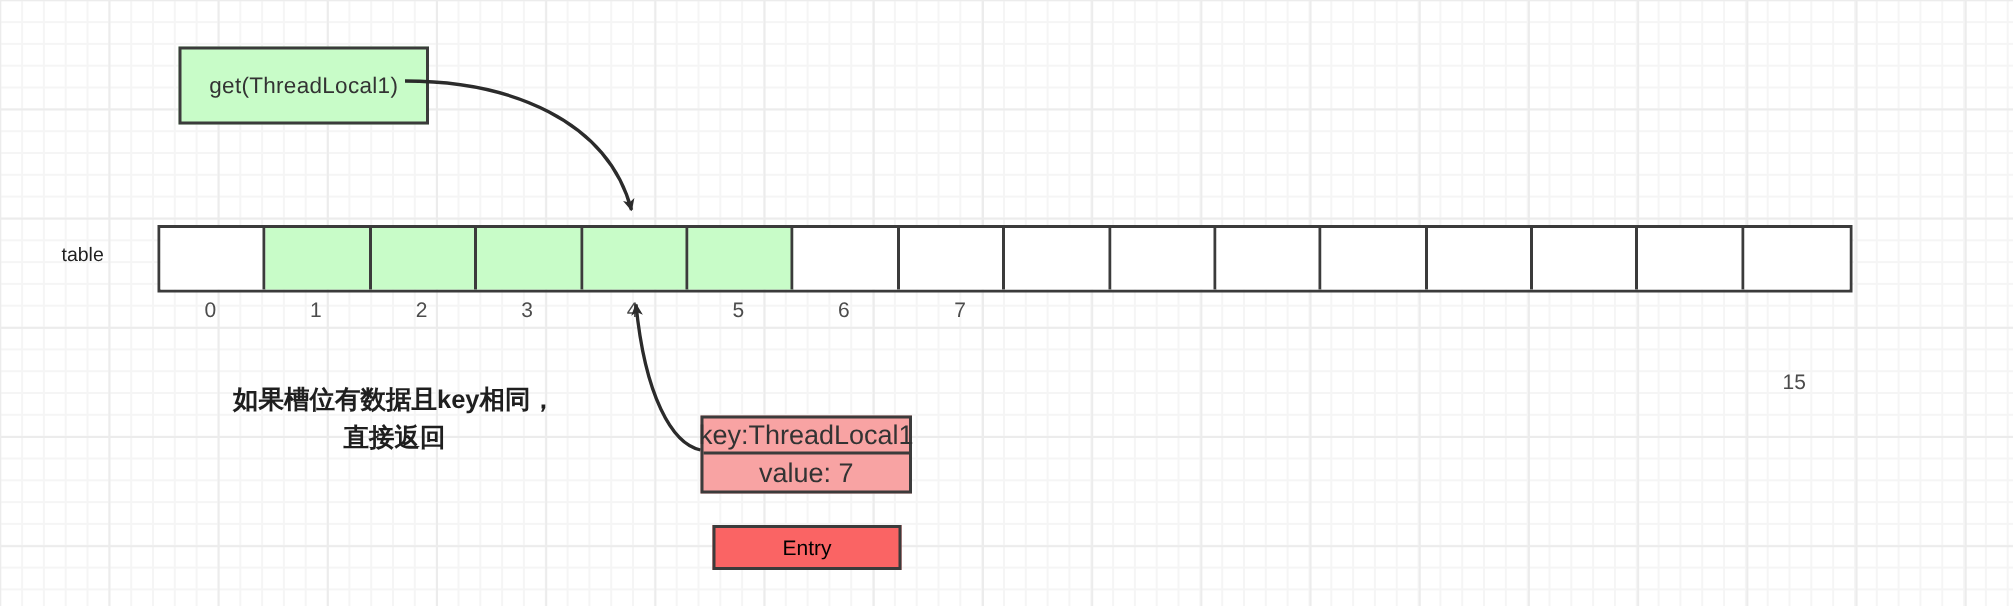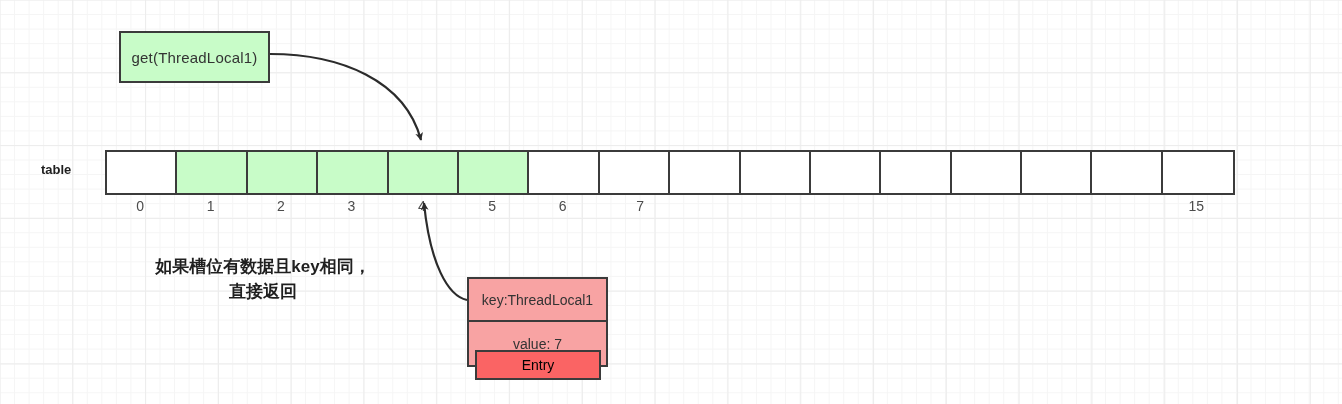--- a/index.html
+++ b/index.html
@@ -36,40 +36,40 @@
     width: 1342px;
     height: 404px;
     pointer-events: none;
   }
 
   
   .call-box {
     position: absolute;
     left: 119px;
     top: 31px;
-    width: 151px;
+    width: 167px;
     height: 52px;
     background: #c8fcc8;
     border: 2px solid #3b3b3b;
     box-sizing: border-box;
     display: flex;
     align-items: center;
     justify-content: center;
     font-size: 15px;
     color: #333333;
     letter-spacing: 0.2px;
   }
 
   
   .table-label {
     position: absolute;
     left: 41px;
     top: 162px;
     font-size: 13px;
-    font-weight: bold;
+    font-weight: normal;
     color: #1f1f1f;
   }
   .slot-row {
     position: absolute;
     left: 105px;
     top: 150px;
     height: 45px;
     display: flex;
     border: 2px solid #3b3b3b;
     box-sizing: border-box;
@@ -118,25 +118,25 @@
     left: 467px;
     top: 277px;
   }
   .entry-kv {
     width: 141px;
     border: 2px solid #3b3b3b;
     box-sizing: border-box;
     background: #f8a3a3;
   }
   .entry-kv-cell {
-    height: 43px;
+    height: 24px;
     display: flex;
     align-items: center;
     justify-content: center;
-    font-size: 14px;
+    font-size: 18px;
     color: #333333;
     box-sizing: border-box;
   }
   .entry-kv-cell.top {
     border-bottom: 2px solid #3b3b3b;
   }
   .entry-footer {
     position: absolute;
     left: 8px;
     top: 73px;
@@ -184,21 +184,21 @@
 
   <div class="index-row" id="index-row">
       <div class="index-label" style="left: 35.2px;">0</div>
       <div class="index-label" style="left: 105.6px;">1</div>
       <div class="index-label" style="left: 176px;">2</div>
       <div class="index-label" style="left: 246.4px;">3</div>
       <div class="index-label" style="left: 316.8px;">4</div>
       <div class="index-label" style="left: 387.2px;">5</div>
       <div class="index-label" style="left: 457.6px;">6</div>
       <div class="index-label" style="left: 535.04px;">7</div>
-      <div class="index-label" style="left: 1091.2px;">15</div>
+      <div class="index-label" style="left: 1091.2px; margin-top: 48px;">15</div>
     </div>
 
   <div class="note">
     <div>如果槽位有数据且key相同，</div>
     <div>直接返回</div>
   </div>
 
   <div class="entry-wrap">
     <div class="entry-kv">
       <div class="entry-kv-cell top">key:ThreadLocal1</div>

